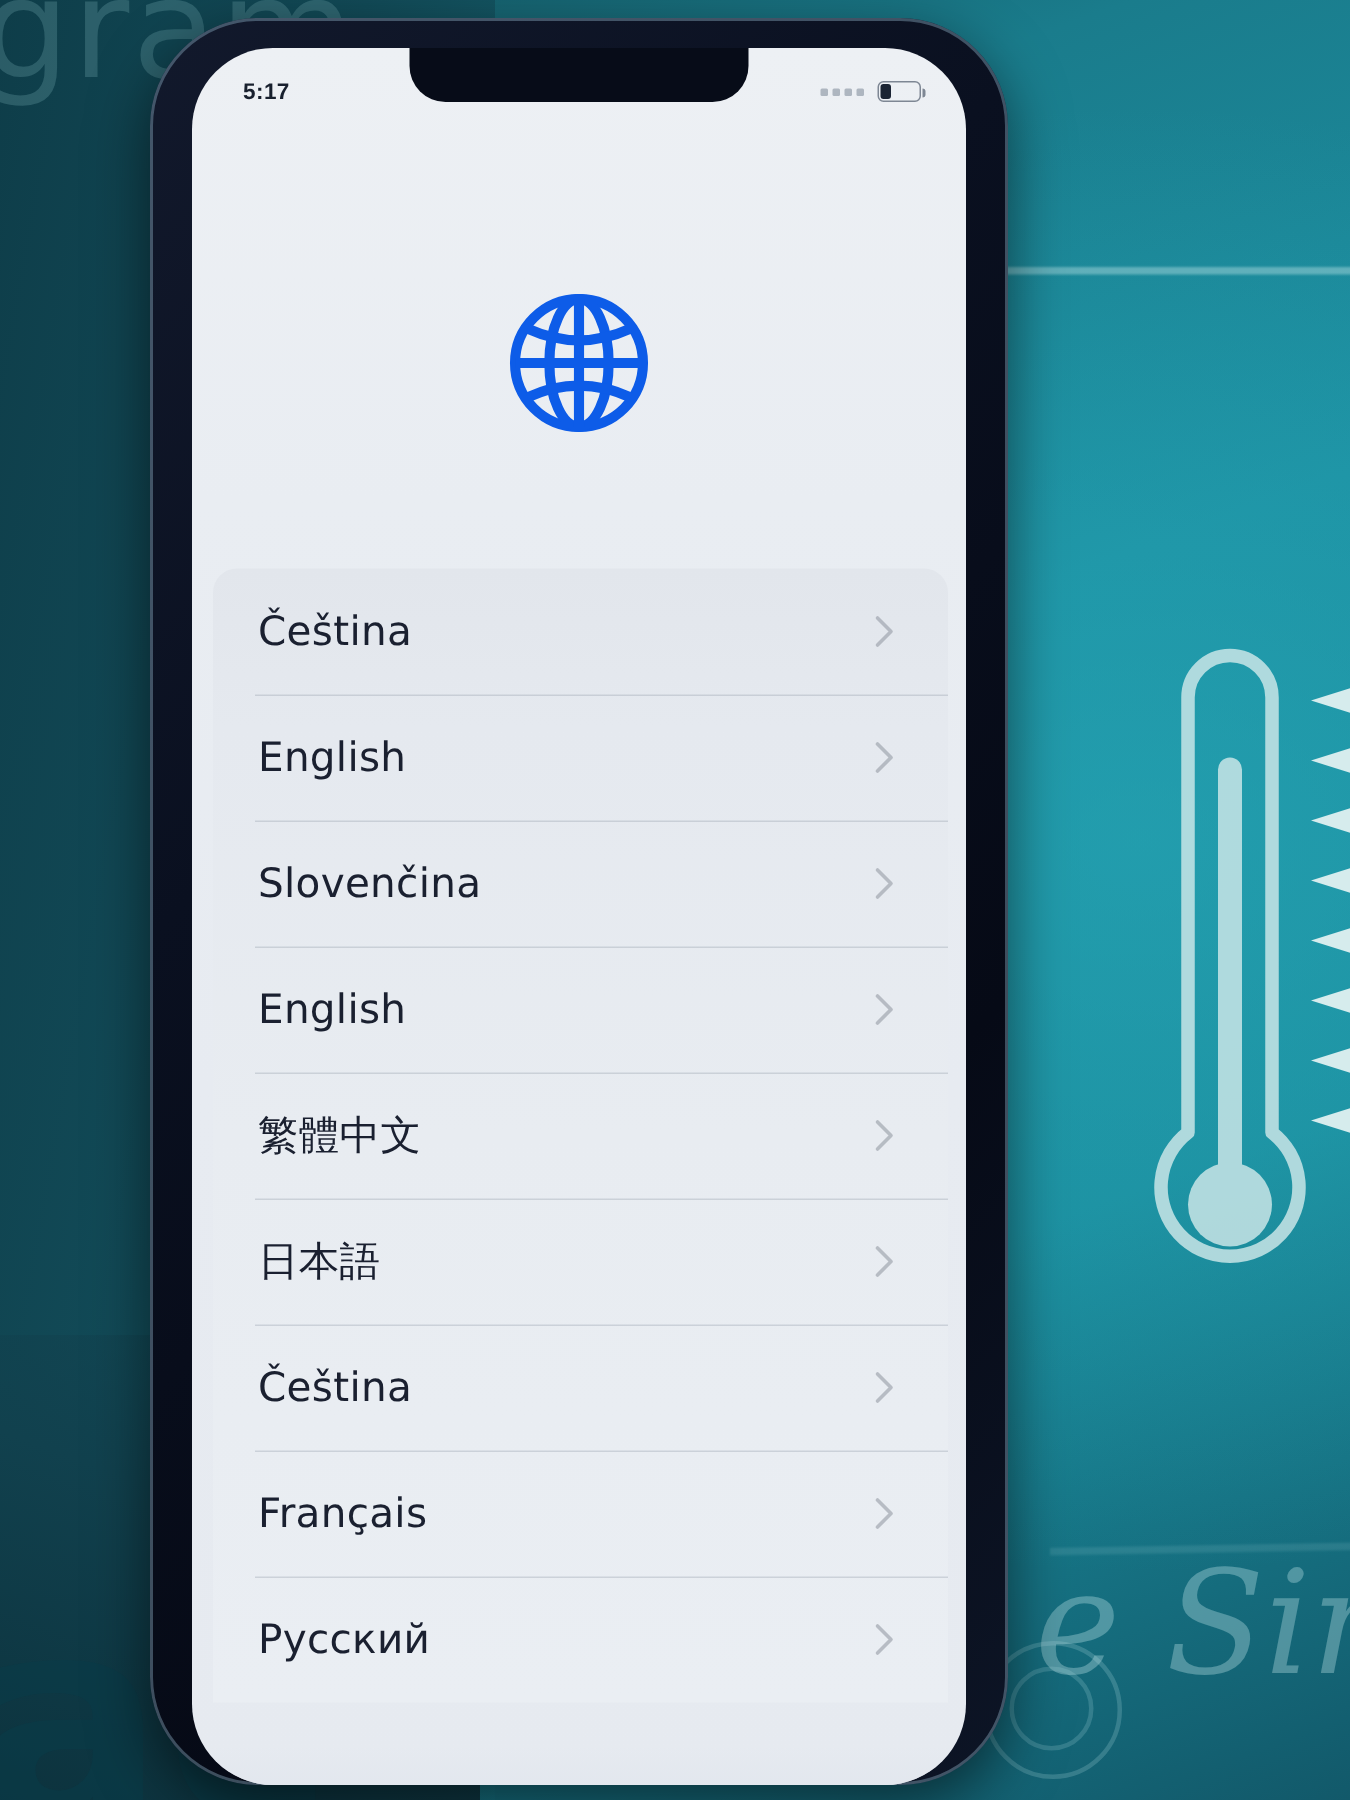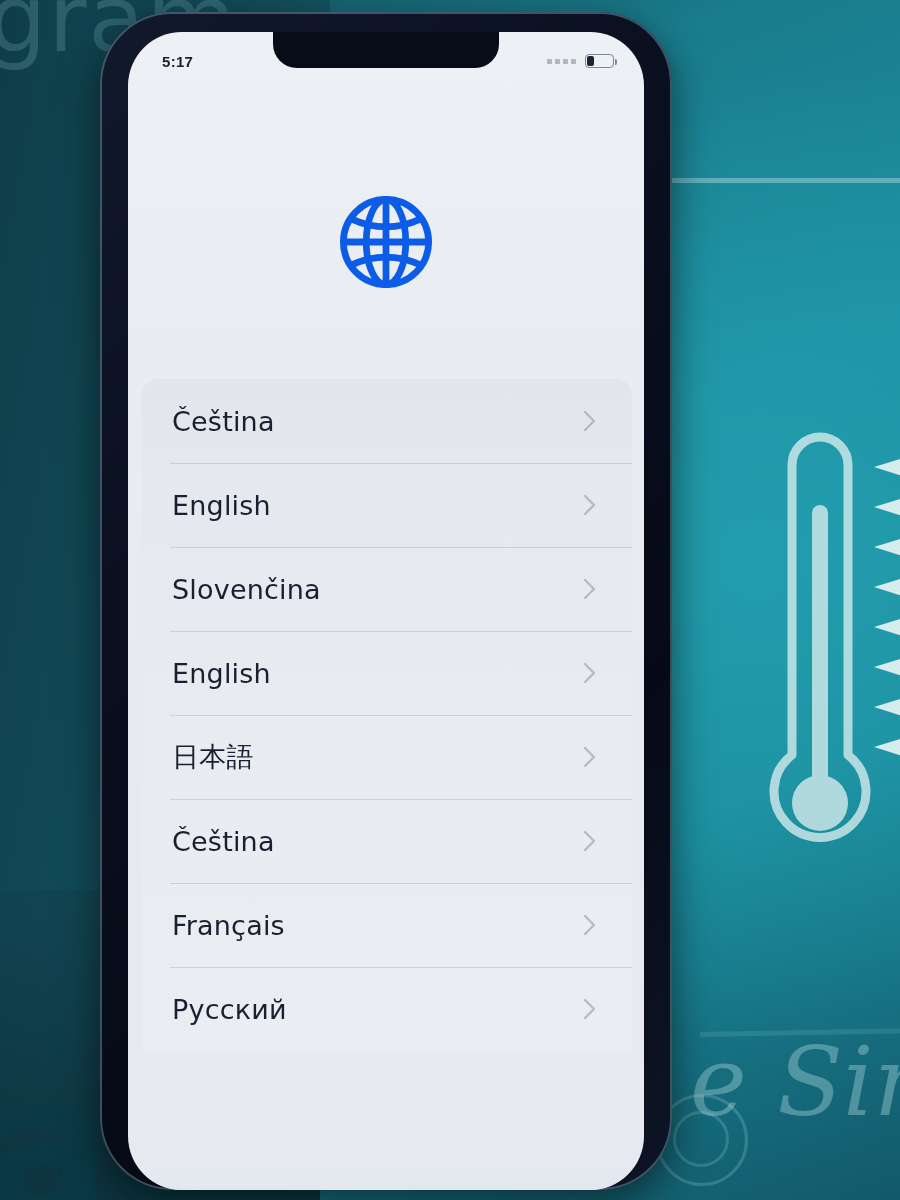--- a/index.html
+++ b/index.html
@@ -365,20 +365,26 @@
         </div>
 
         <div class="lang-row">
           <span class="lang-label">English</span>
           <svg class="chev" viewBox="0 0 13 22">
               <polyline points="2,2 11,11 2,20" fill="none" stroke="#8f959f" stroke-width="2.4" stroke-linecap="round" stroke-linejoin="round"></polyline>
             </svg>
         </div>
 
 
+        <div class="lang-row">
+          <span class="lang-label">繁體中文</span>
+          <svg class="chev" viewBox="0 0 13 22">
+              <polyline points="2,2 11,11 2,20" fill="none" stroke="#8f959f" stroke-width="2.4" stroke-linecap="round" stroke-linejoin="round"></polyline>
+            </svg>
+        </div>
 
         <div class="lang-row">
           <span class="lang-label">日本語</span>
           <svg class="chev" viewBox="0 0 13 22">
               <polyline points="2,2 11,11 2,20" fill="none" stroke="#8f959f" stroke-width="2.4" stroke-linecap="round" stroke-linejoin="round"></polyline>
             </svg>
         </div>
 
         <div class="lang-row">
           <span class="lang-label">Čeština</span>

